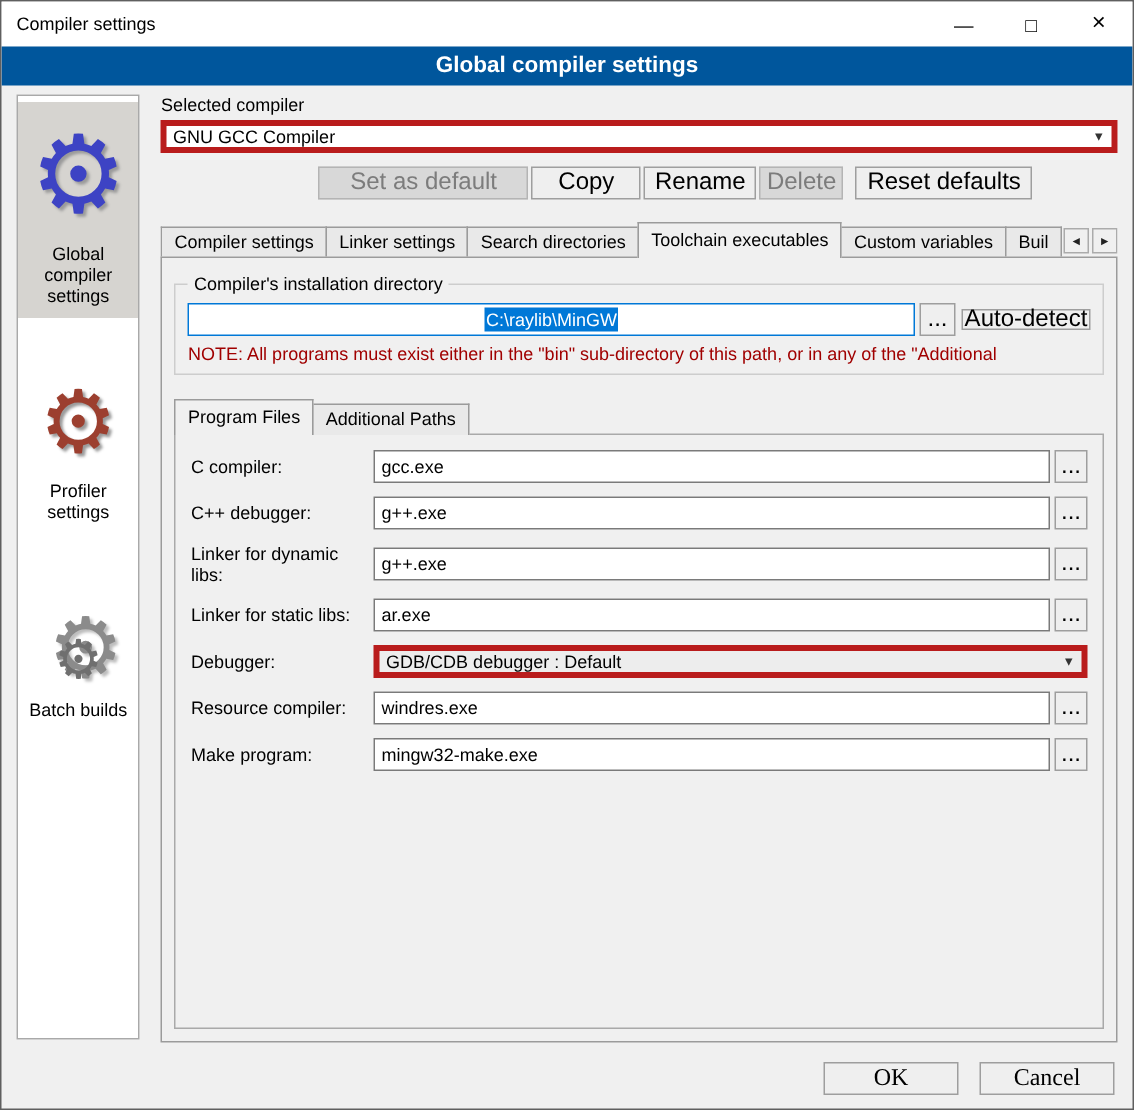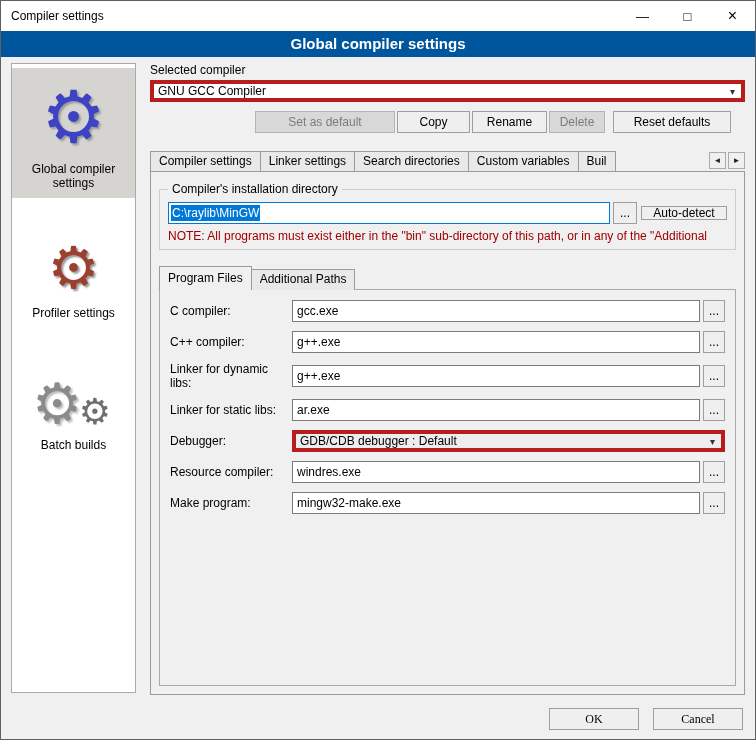--- a/index.html
+++ b/index.html
@@ -39,21 +39,21 @@
   .main { flex: 1; margin-left: 14px; display: flex; flex-direction: column; height: 632px; }
   .field-label { margin-bottom: 3px; }
 
   
   .combo { height: 22px; border: 4px solid #b91c1c; background: #ffffff; display: flex; align-items: center; padding: 0 4px; position: relative; cursor: default; }
   .combo .combo-text { flex: 1; white-space: nowrap; overflow: hidden; }
   .combo .chevron { font-size: 10px; color: #333; padding: 0 2px; }
   .combo.gray { background: #ededed; }
 
   
-  .btn { height: 22px; background: #efefef; border: 1px solid #9e9e9e; font-family: "Liberation Sans", sans-serif; font-size: 12px; text-align: center; cursor: default; display: inline-flex; align-items: center; justify-content: center; }
+  .btn { height: 22px; background: #efefef; border: 1px solid #9e9e9e; font-family: "Liberation Sans", sans-serif; font-size: 16px; text-align: center; cursor: default; display: inline-flex; align-items: center; justify-content: center; }
   .btn.disabled { background: #d8d8d8; border-color: #b4b4b4; color: #7c7c7c; }
   .btn-row { display: flex; margin-top: 9px; margin-left: 105px; }
   .btn-row .btn { margin-right: 2px; }
   .b-setdefault { width: 140px; }
   .b-copy { width: 73px; }
   .b-rename { width: 75px; }
   .b-delete { width: 56px; }
   .b-reset { width: 118px; margin-left: 6px !important; }
 
   
@@ -62,21 +62,21 @@
   .tab { height: 21px; line-height: 19px; padding: 0 8px; background: #e9e9e9; border: 1px solid #9b9b9b; border-bottom: none; margin-right: -1px; cursor: default; white-space: nowrap; }
   .tab.active { height: 24px; line-height: 22px; background: #f0f0f0; position: relative; z-index: 3; }
   .tab-arrows { position: absolute; right: 0; top: 4px; display: flex; z-index: 4; }
   .tab-arrow { width: 17px; height: 17px; background: #f0f0f0; border: 1px solid #ababab; display: flex; align-items: center; justify-content: center; font-size: 8px; color: #222; margin-left: 2px; cursor: default; }
   .page { flex: 1; border: 1px solid #9b9b9b; margin-top: -1px; background: #f0f0f0; z-index: 1; padding: 10px 8px 8px 8px; display: flex; flex-direction: column; }
 
   
   .groupbox { position: relative; border: 1px solid #cdcdcd; margin-top: 7px; padding: 12px 8px 6px 8px; }
   .groupbox > .gb-title { position: absolute; top: -8px; left: 8px; background: #f0f0f0; padding: 0 4px; }
   .dir-row { display: flex; align-items: center; }
-  .dir-input { flex: 1; height: 22px; border: 1px solid #0078d7; background: #ffffff; display: flex; align-items: center; padding: 0 2px; overflow: hidden; }
+  .dir-input { flex: 1; height: 22px; border: 1px solid #0078d7; background: #ffffff; display: flex; align-items: center; padding: 0 2px; overflow: hidden; justify-content: center; }
   .dir-input .sel { background: #0078d7; color: #ffffff; padding: 1px 1px; white-space: nowrap; }
   .browse-btn { width: 24px; height: 22px; margin-left: 3px; }
   .autodetect-btn { width: 86px; height: 14px; margin-left: 4px; }
   .note { color: #a00000; margin-top: 5px; white-space: nowrap; overflow: hidden; }
 
   
   .inner-notebook { margin-top: 16px; flex: 1; display: flex; flex-direction: column; }
   .inner-page { flex: 1; border: 1px solid #a9a9a9; margin-top: -1px; background: #f0f0f0; padding: 10px 10px 0 10px; }
 
   
@@ -152,20 +152,21 @@
         <div class="btn b-rename">Rename</div>
         <div class="btn disabled b-delete">Delete</div>
         <div class="btn b-reset">Reset defaults</div>
       </div>
 
       <div class="notebook">
         <div class="tabstrip">
           <div class="tab">Compiler settings</div>
           <div class="tab">Linker settings</div>
           <div class="tab">Search directories</div>
+          <div class="tab active">Toolchain executables</div>
           <div class="tab">Custom variables</div>
           <div class="tab">Buil</div>
           <div class="tab-arrows">
             <div class="tab-arrow">
                 <span>◄</span>
               </div>
             <div class="tab-arrow">
                 <span>►</span>
               </div>
           </div>
@@ -192,21 +193,21 @@
             </div>
             <div class="inner-page">
 
               <div class="frow">
                 <div class="flabel">C compiler:</div>
                 <input class="tinput" type="text" value="gcc.exe" style="">
                 <div class="btn browse-btn">...</div>
               </div>
 
               <div class="frow">
-                <div class="flabel">C++ compiler:</div>
+                <div class="flabel">C++ debugger:</div>
                 <input class="tinput" type="text" value="g++.exe" style="">
                 <div class="btn browse-btn">...</div>
               </div>
 
               <div class="frow">
                 <div class="flabel">Linker for dynamic libs:</div>
                 <input class="tinput" type="text" value="g++.exe" style="">
                 <div class="btn browse-btn">...</div>
               </div>
 

